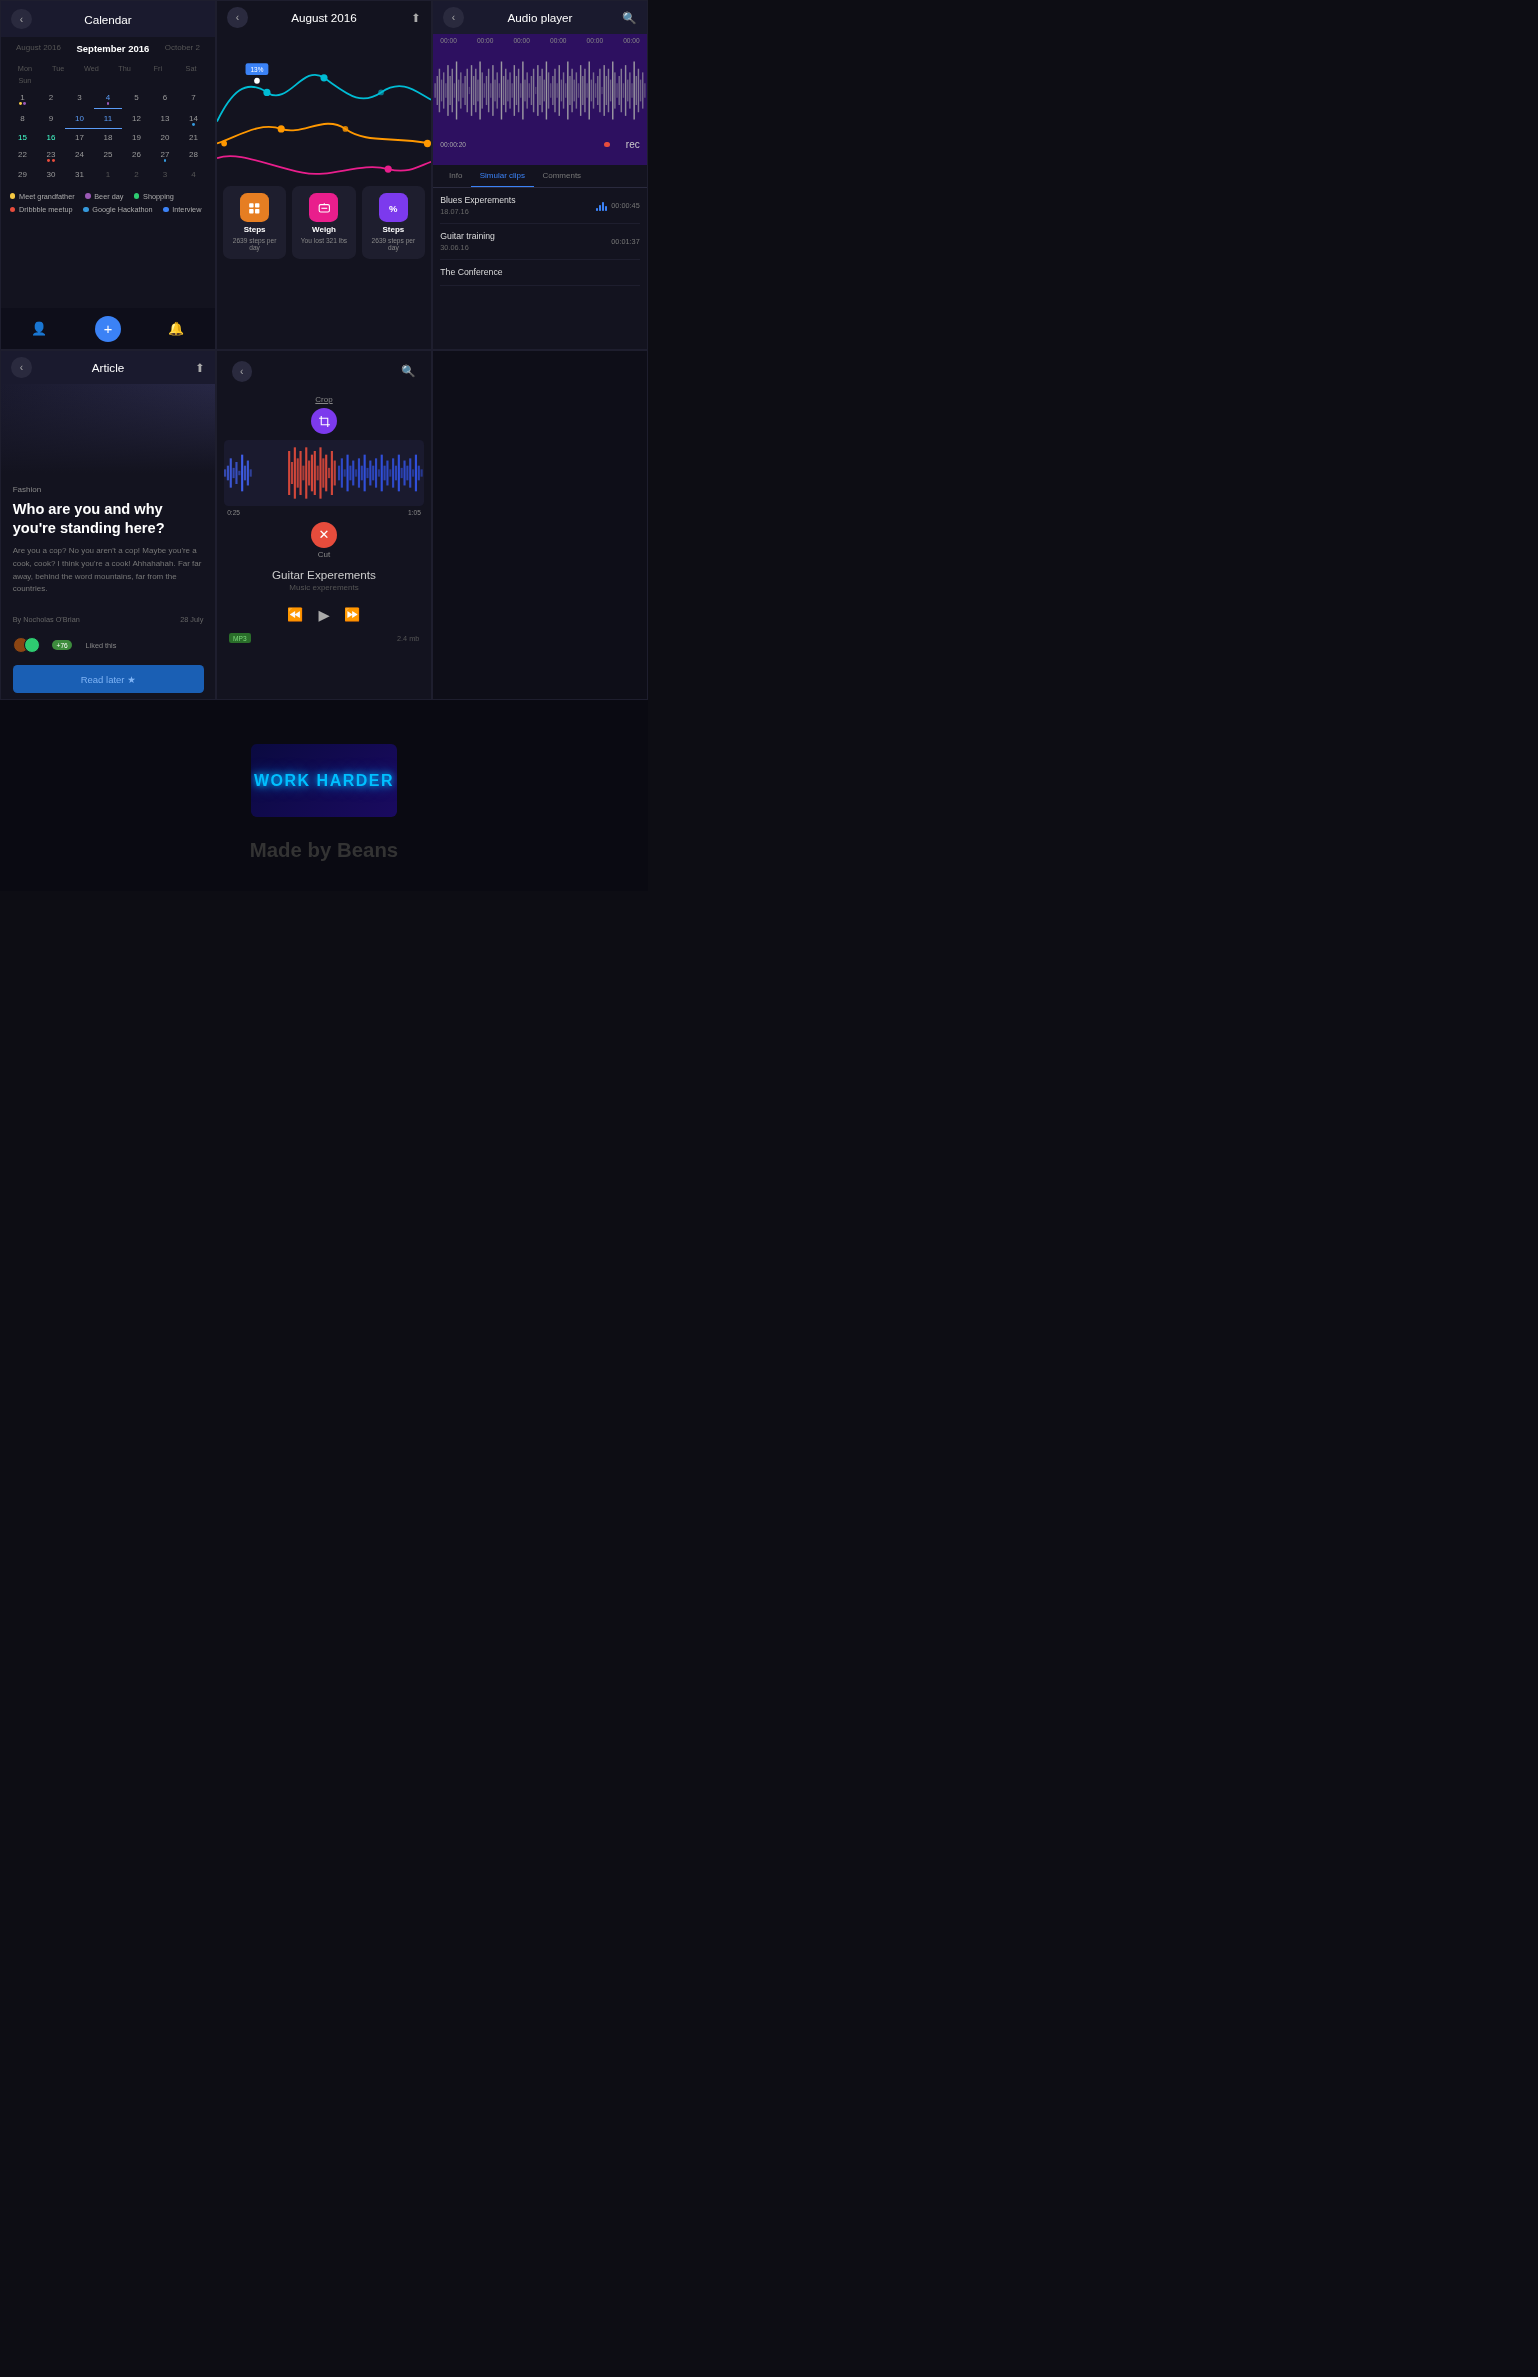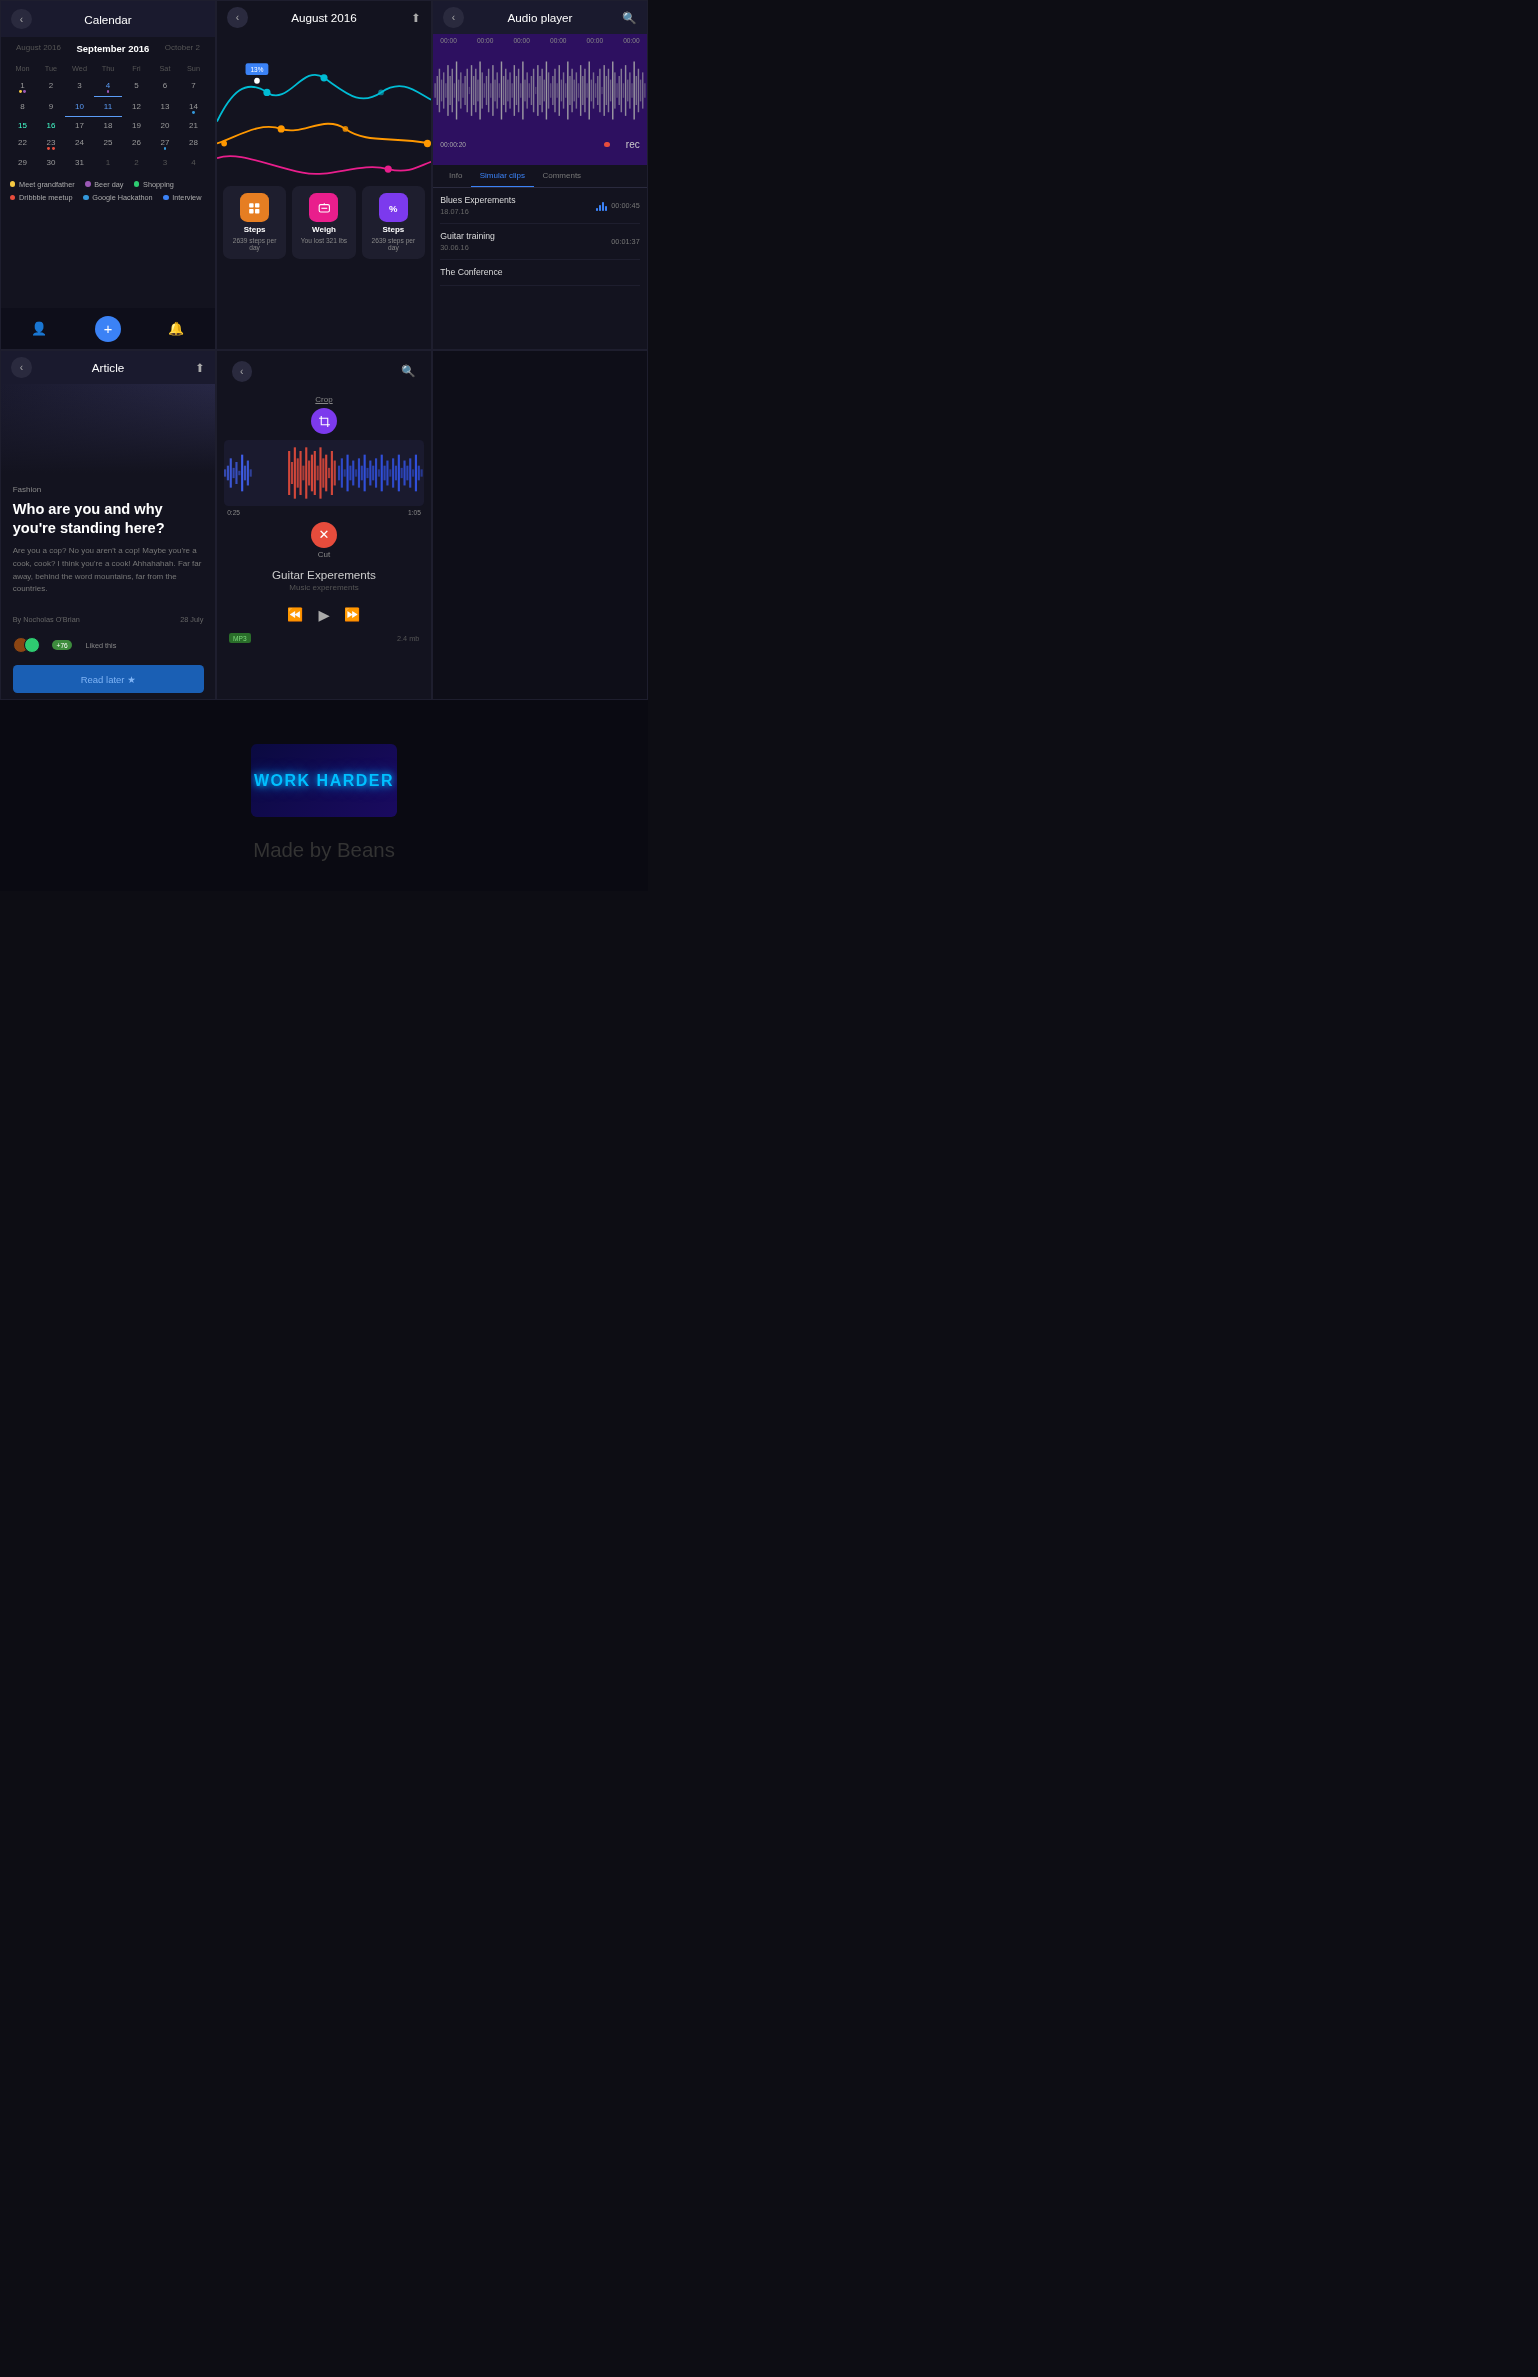--- a/index.html
+++ b/index.html
@@ -62,21 +62,21 @@
     }
     .month-nav span {
       font-size: 8px;
       color: #666;
     }
     .cal-grid {
       padding: 2.9px 7.3px;
     }
     .cal-days-header {
       display: grid;
-      grid-template-columns: repeat(7, 1fr);
+      grid-template-columns: repeat(6, 1fr);
       margin-bottom: 2.9px;
     }
     .cal-days-header span {
       text-align: center;
       font-size: 7.3px;
       color: #555;
       padding: 1.5px 0;
     }
     .cal-week {
       display: grid;
@@ -591,21 +591,21 @@
       font-size: 16px;
       font-weight: 900;
       color: #00bfff;
       text-shadow: 0 0 7.3px #00bfff, 0 0 14.6px #007aff;
       letter-spacing: 1.5px;
       font-family: 'Impact', sans-serif;
     }
     .made-by {
       font-size: 20.4px;
       color: #333;
-      font-weight: 400;
+      font-weight: 700;
     }
 
     
     .waveform-svg {
       width: 100%;
       height: 100%;
     }
   </style>
 </head>
 <body>

